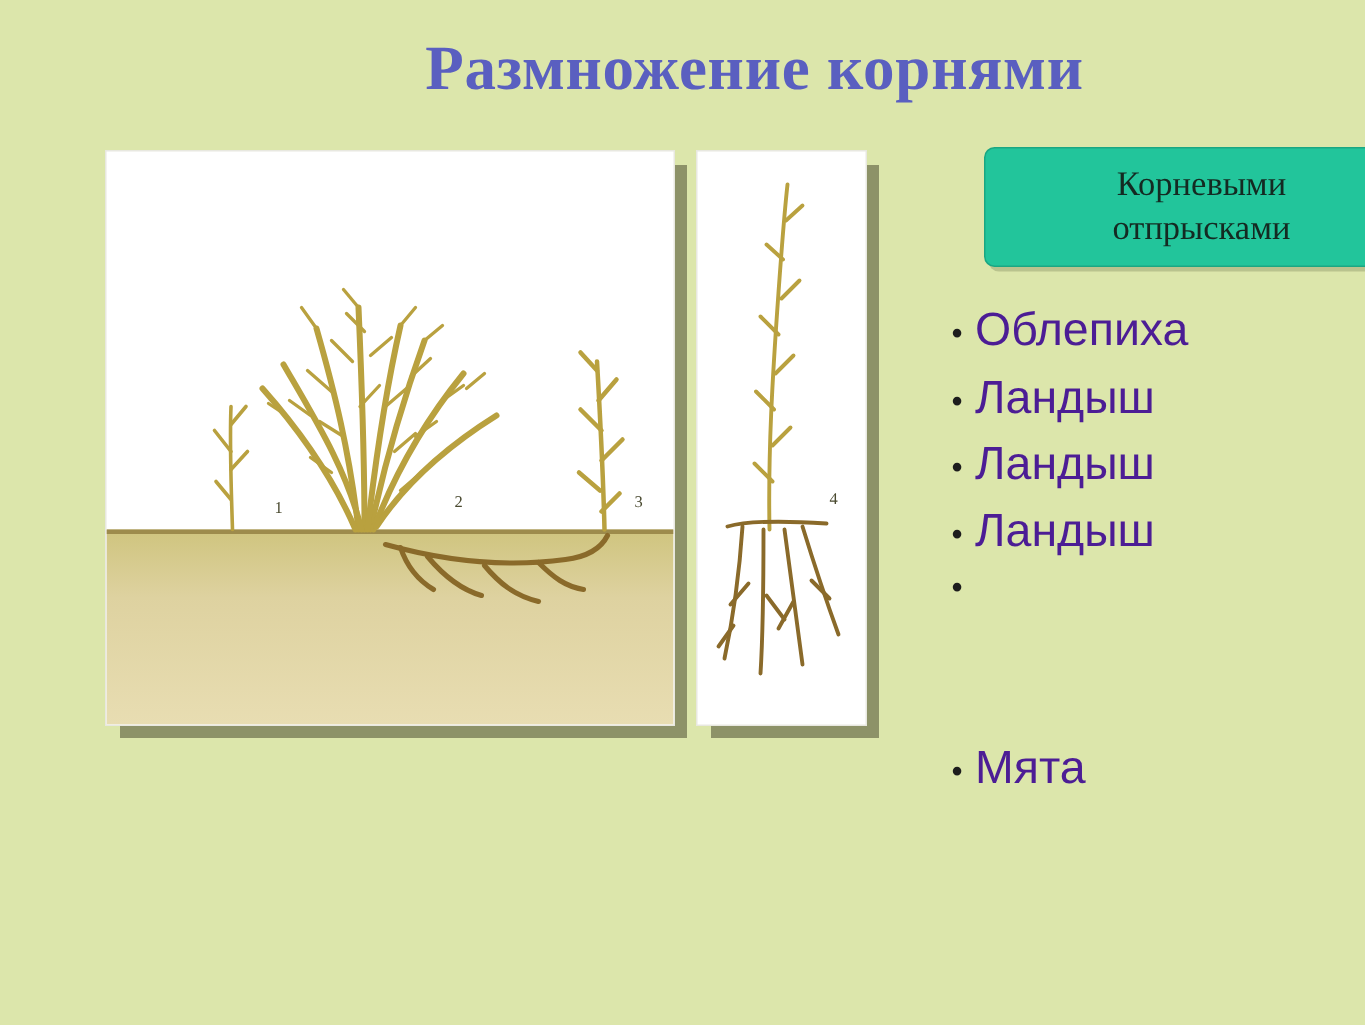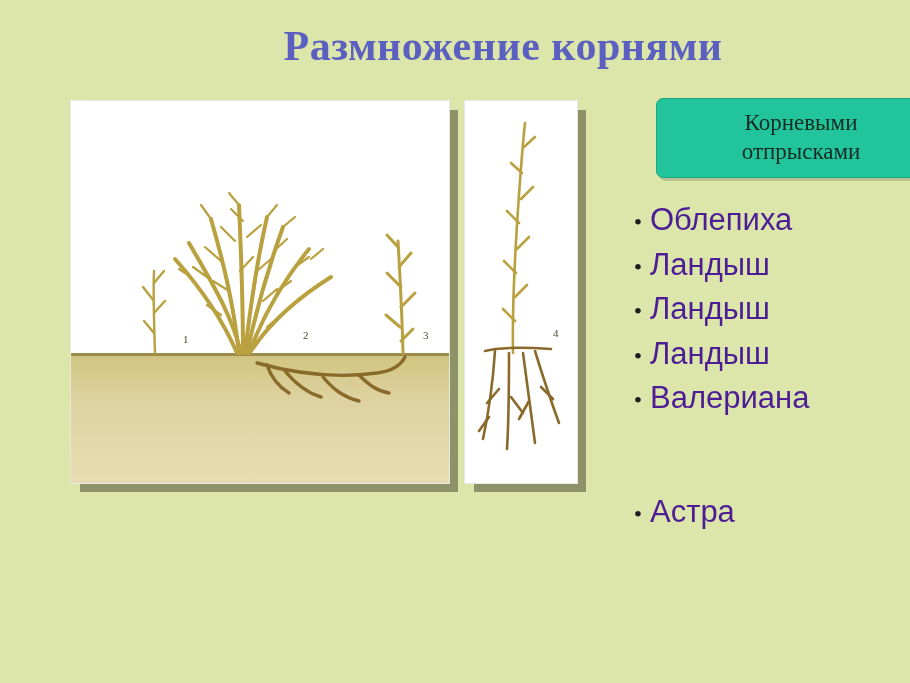--- a/index.html
+++ b/index.html
@@ -285,24 +285,23 @@
     <div class="bullet">
       <span class="dot">•</span>
       <span class="label">Ландыш</span>
     </div>
     <div class="bullet">
       <span class="dot">•</span>
       <span class="label">Ландыш</span>
     </div>
     <div class="bullet">
       <span class="dot">•</span>
-      <span class="label">Валериана</span>
     </div>
   </div>
 
   <div class="bullets-second">
     <div class="bullet">
       <span class="dot">•</span>
-      <span class="label">Астра</span>
+      <span class="label">Мята</span>
     </div>
   </div>
 
 </div>
 
 </body></html>

